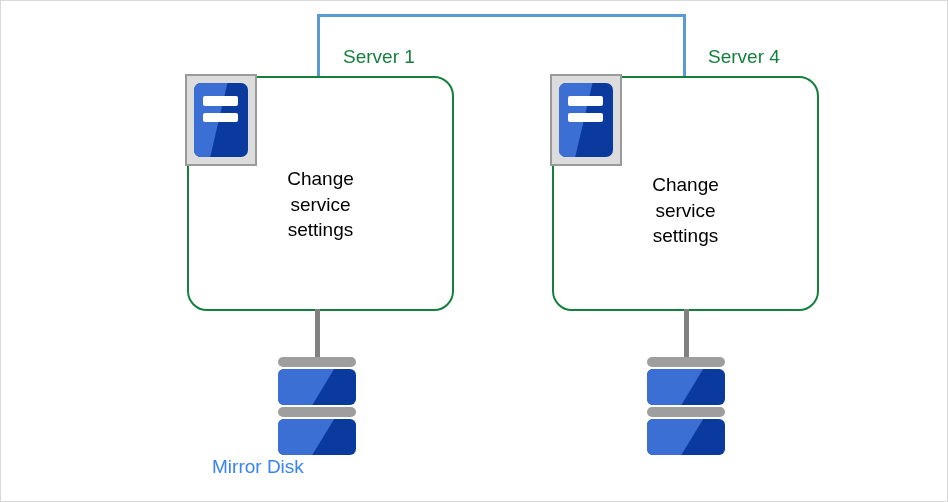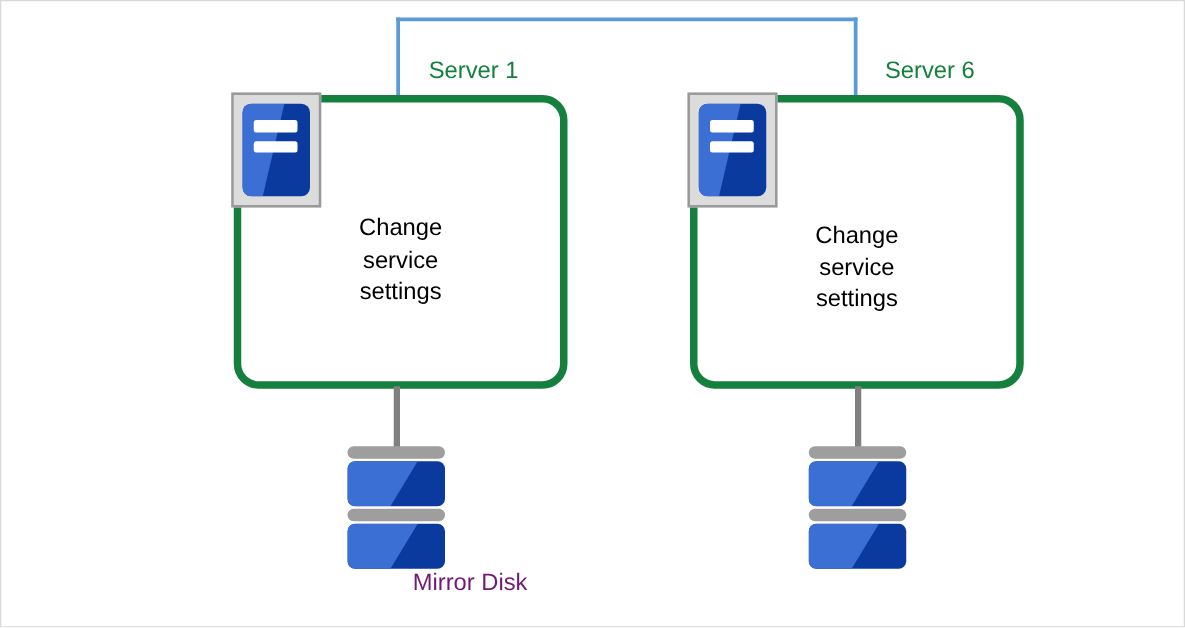--- a/index.html
+++ b/index.html
@@ -53,21 +53,21 @@
   }
   .label-s1 { left: 342px; top: 46px; }
   .label-s2 { left: 707px; top: 46px; }
 
   
   .server-box {
     position: absolute;
     width: 267px;
     height: 235px;
     top: 75px;
-    border: 6px solid #15803d;
+    border: 2px solid #15803d;
     border-radius: 20px;
     background: #ffffff;
     box-sizing: border-box;
   }
   .box-s1 { left: 186px; }
   .box-s2 { left: 551px; }
 
   .box-text {
     position: absolute;
     width: 100%;
@@ -164,39 +164,39 @@
     width: 100%; height: 100%;
     background: #3b6fd4;
     clip-path: polygon(0 0, 72% 0, 44% 100%, 0 100%);
   }
   .disk-gap { height: 2px; }
 
   .disk-label {
     position: absolute;
     top: 456px;
     width: 210px;
-    text-align: right;
+    text-align: left;
     font-size: 19px;
-    color: #701a75;
+    color: #3b82f6;
     line-height: 1;
   }
   .disk-label-s1 { left: 211px; }
 </style>
 </head>
 <body>
 
 <div id="canvas">
 
   <div class="interconnect-top ic-horizontal"></div>
   <div class="interconnect-top ic-left-leg"></div>
   <div class="interconnect-top ic-right-leg"></div>
 
   <div class="server-label label-s1">Server 1</div>
 
-  <div class="server-label label-s2">Server 6</div>
+  <div class="server-label label-s2">Server 4</div>
 
   <div class="server-box box-s1">
     <div class="box-text text-s1">
       <div>Change</div>
       <div>service</div>
       <div>settings</div>
     </div>
   </div>
 
   <div class="server-box box-s2">

